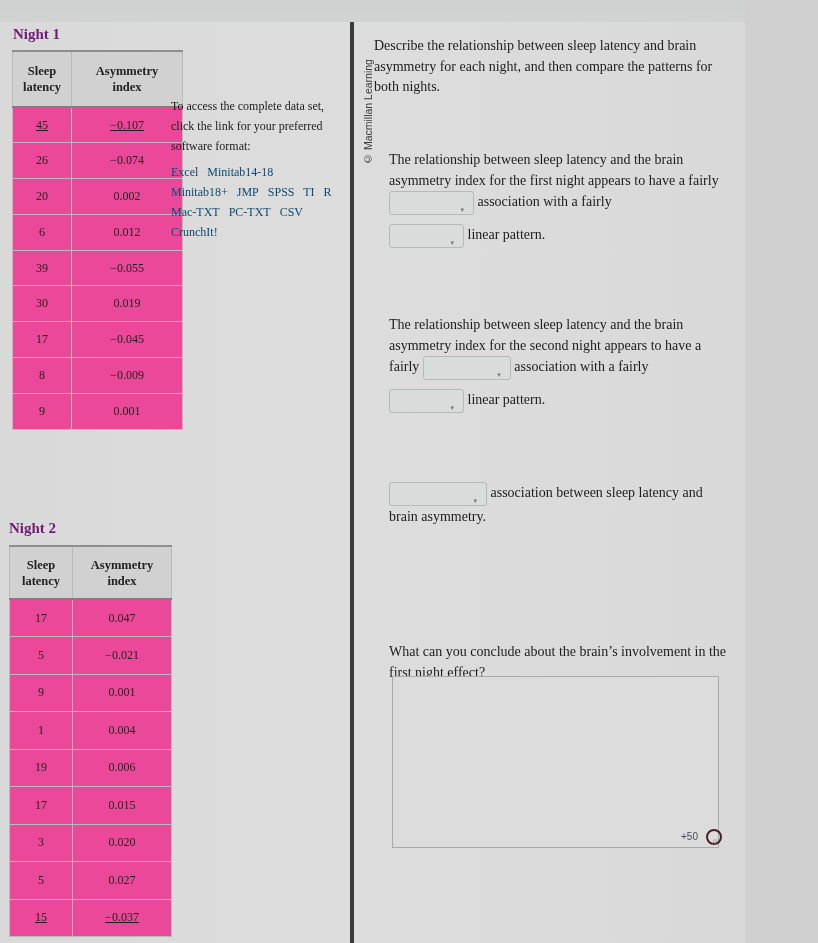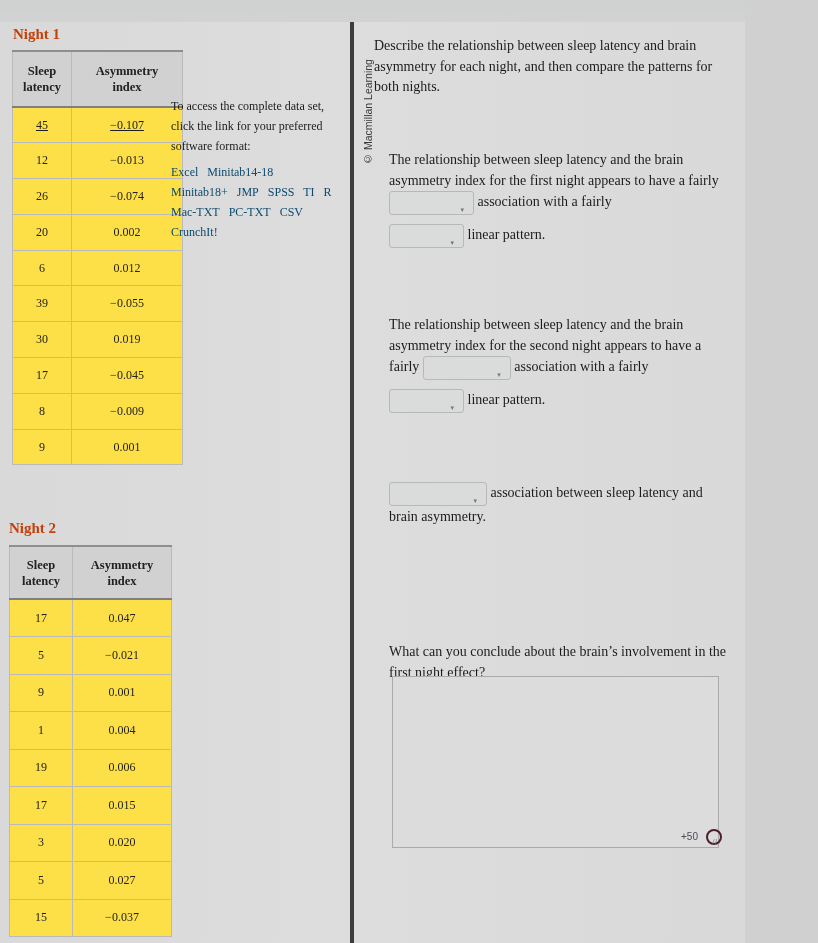--- a/index.html
+++ b/index.html
@@ -10,25 +10,25 @@
   }
   .page {
     position:absolute; left:0; top:22px; width:745px; height:921px;
     background: linear-gradient(90deg,#d8d9d8 0%,#dcdddc 45%,#d8d9d8 100%);
   }
   .right-shade {
     position:absolute; left:745px; top:0; width:73px; height:943px;
     background:#cfd0cf;
   }
   .night-title {
-    position:absolute; font-weight:bold; font-size:15px; color:#c2410c;
+    position:absolute; font-weight:bold; font-size:15px; color:#701a75;
   }
   table.data {
     position:absolute; border-collapse:collapse; font-size:12px;
-    background:#fde047;
+    background:#ec4899;
   }
   table.data th {
     font-weight:bold; font-size:12.5px; line-height:16px; text-align:center;
     background:#d0d1d0; color:#222; padding:0;
     border-left:1px solid #b9bab9; border-right:1px solid #b9bab9;
     border-top:2px solid #8e8e8e; border-bottom:2px solid #7f7f7f;
   }
   table.data td {
     text-align:center; padding:0; color:#222;
     border:1px solid #b9bab9;
@@ -99,24 +99,20 @@
       <th class="c1"><span>Sleep</span><br><span>latency</span></th>
       <th class="c2"><span>Asymmetry</span><br><span>index</span></th>
     </tr>
   </thead>
   <tbody id="t1body">
       <tr style="height: 35.8px; text-decoration: underline;">
         <td style="width: 58px;">45</td>
         <td style="width: 110px; margin-top: 15px;">−0.107</td>
       </tr>
       <tr style="height: 35.8px;">
-        <td style="width: 58px;">12</td>
-        <td style="width: 110px;">−0.013</td>
-      </tr>
-      <tr style="height: 35.8px;">
         <td style="width: 58px;">26</td>
         <td style="width: 110px;">−0.074</td>
       </tr>
       <tr style="height: 35.8px;">
         <td style="width: 58px;">20</td>
         <td style="width: 110px;">0.002</td>
       </tr>
       <tr style="height: 35.8px;">
         <td style="width: 58px;">6</td>
         <td style="width: 110px;">0.012</td>
@@ -178,21 +174,21 @@
         <td style="width: 98px;">0.015</td>
       </tr>
       <tr style="height: 37.5px;">
         <td style="width: 62px;">3</td>
         <td style="width: 98px;">0.020</td>
       </tr>
       <tr style="height: 37.5px;">
         <td style="width: 62px;">5</td>
         <td style="width: 98px;">0.027</td>
       </tr>
-      <tr style="height: 37.5px;">
+      <tr style="height: 37.5px; text-decoration: underline;">
         <td style="width: 62px;">15</td>
         <td style="width: 98px;">−0.037</td>
       </tr>
     </tbody>
 </table>
 
 <div class="links-block">
   <div>To access the complete data set, click the link for your preferred software format:</div>
   <div class="links">
     <span>Excel</span>

